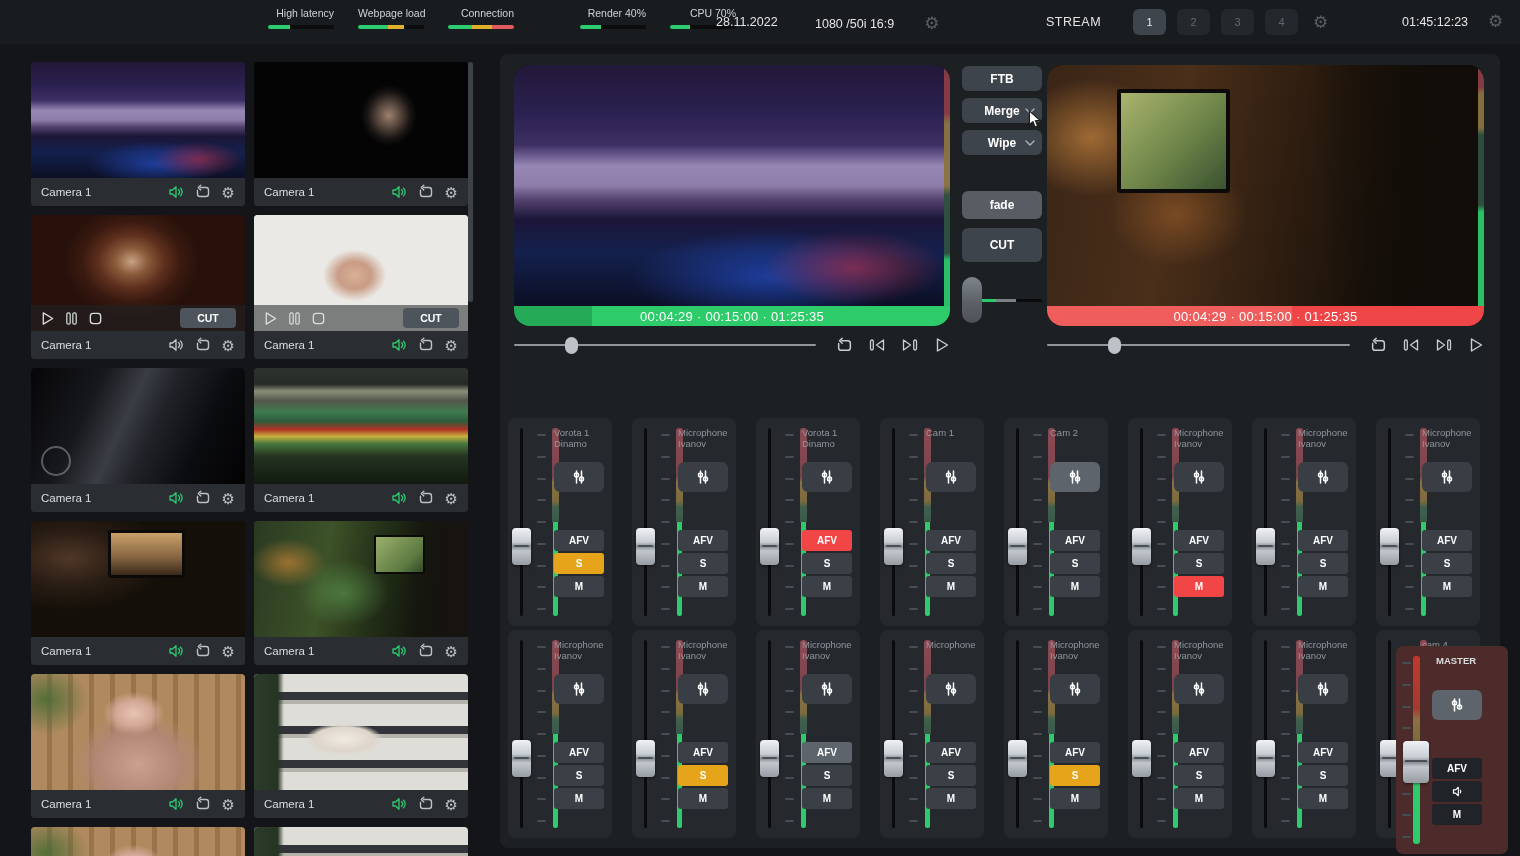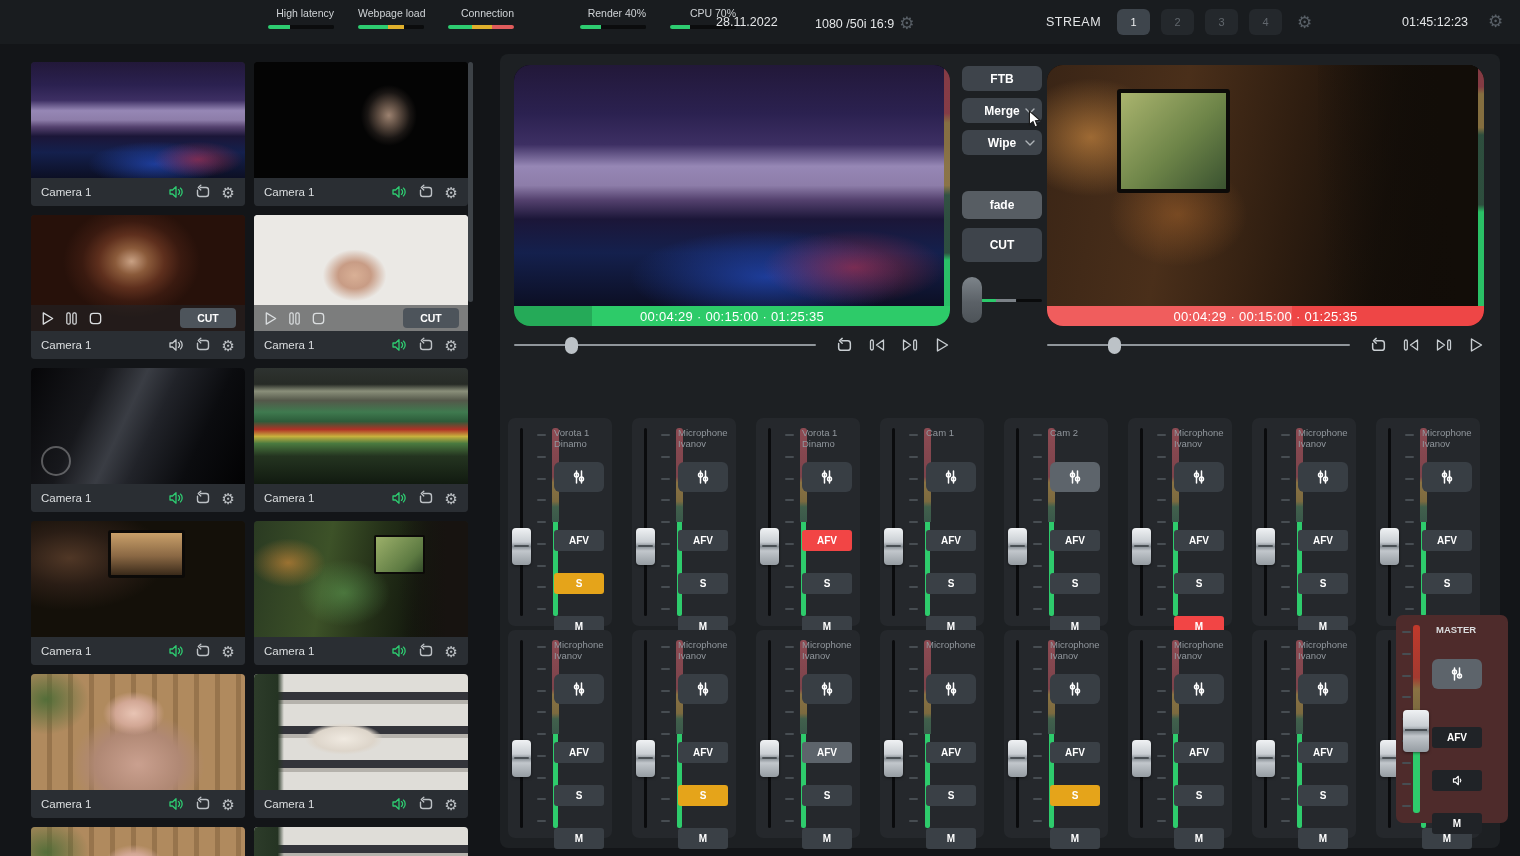--- a/index.html
+++ b/index.html
@@ -16,24 +16,24 @@
   .brand-beta{font-size:10px;color:#8a9096;vertical-align:super;margin-left:3px}
   .indicators{position:absolute;left:268px;top:7px;display:flex;gap:24px}
   .ind{width:66px}
   .ind.gapped{margin-left:42px}
   .ind-label{font-size:10.5px;color:#cfd3d6;text-align:right;white-space:nowrap}
   .ind-bar{margin-top:6px;height:4px;border-radius:3px;overflow:hidden;display:flex;background:#0b0c0d}
   .seg{height:100%}
   .seg.ok{background:#2ecc71}.seg.warn{background:#e0b02c}.seg.err{background:#e05c5c}.seg.off{background:#0b0c0d}
   .tb-text{font-size:12.5px;color:#e3e5e7;white-space:nowrap}
   .tb-date{left:716px;top:15px}
-  .tb-format{left:815px;top:15px;display:flex;gap:5px;align-items:center}
+  .tb-format{left:815px;top:15px;display:flex;gap:30px;align-items:center}
   .gear{color:#585f66;font-size:17px;line-height:1;cursor:pointer}
   .tb-stream{left:1046px;top:9px;display:flex;align-items:center}
-  .stream-label{font-size:12.5px;color:#e3e5e7;margin-right:16px;letter-spacing:.5px}
+  .stream-label{font-size:12.5px;color:#e3e5e7;margin-right:32px;letter-spacing:.5px}
   .stream-btn{width:33px;height:26px;border-radius:6px;background:#24282c;color:#61676d;font-size:11px;
     display:flex;align-items:center;justify-content:center;margin-right:11px;cursor:pointer}
   .stream-btn.active{background:#3e454c;color:#eceeef}
   .tb-clock{left:1402px;top:15px}
   .tb-gear-end{left:1488px;top:13px}
   .tb-gear-stream{margin-left:4px}
 
   
   .sources{position:absolute;left:31px;top:62px;width:437px;height:794px;display:flex;flex-wrap:wrap;gap:9px;overflow:hidden;align-content:flex-start}
   .v-scroll{position:absolute;left:468px;top:62px;width:5px;height:240px;background:#3d4247;border-radius:3px}
@@ -150,34 +150,34 @@
   .ticks i{display:block;width:9px;height:2px;background:#474d52;border-radius:1px}
   .meter{position:absolute;left:44px;top:10px;width:7px;height:188px}
   .m-top{height:50%;width:7px;border-radius:3px 3px 0 0;
     background:linear-gradient(180deg,#8d4b53 0%,#7c434b 52%,#897243 58%,#7c6a3f 78%,#41604c 84%,#3a584a 100%)}
   .m-bot{height:50%;width:5px;margin-left:1px;background:#2ecb6c;border-radius:0 0 2px 2px}
   .s-name{position:absolute;left:46px;top:9px;width:52px;font-size:9.5px;line-height:11px;color:#91979d;min-height:22px}
   .fbtn{position:absolute;left:46px;top:44px;width:50px;height:30px;border-radius:6px;background:#383e44;
     display:flex;align-items:center;justify-content:center;color:#fff;cursor:pointer}
   .btn-stack{position:absolute;left:46px;top:112px;width:50px}
   .sbtn{width:50px;height:21px;border-radius:3px;background:#3a4046;color:#fff;font-size:10px;font-weight:700;
-    display:flex;align-items:center;justify-content:center;margin-bottom:22px;cursor:pointer}
+    display:flex;align-items:center;justify-content:center;margin-bottom:2px;cursor:pointer}
   .on-yellow{background:#e5a41a !important}
   .on-red{background:#f24545 !important}
   .lit{background:#5d646b !important}
 
   
   .side-col{position:absolute;left:896px;top:364px;width:92px}
   .side-btn{width:92px;height:26px;border-radius:6px;background:#3e444a;color:#fff;font-size:10.5px;font-weight:700;
     display:flex;align-items:center;justify-content:center;margin-bottom:9px;cursor:pointer}
   .side-btn.lit{background:#5d646b}
   .side-btn.on-yellow{background:#e5a41a}
 
   
-  .master{position:absolute;left:896px;top:561px;width:112px;height:208px;background:#4e2b2b;border-radius:7px}
+  .master{position:absolute;left:896px;top:592px;width:112px;height:208px;background:#4e2b2b;border-radius:7px}
   .master .ticks{left:6px}
   .m-meter{position:absolute;left:17px;top:10px;width:7px;height:188px;border-radius:3px;
     background:linear-gradient(180deg,#c0392b 0%,#a33a30 28%,#8a7243 34%,#7c6a3f 46%,#33302c 50%,#2e2b28 64%,#2ecb6c 68%,#2ecb6c 100%)}
   .m-handle{position:absolute;left:7px;top:95px;width:26px;height:42px;border-radius:4px;cursor:grab;
     background:linear-gradient(180deg,#f0f2f4 0%,#c9ced3 38%,#878e94 50%,#c2c7cc 62%,#959ca2 100%);
     box-shadow:0 1px 3px rgba(0,0,0,.5)}
   .m-handle::after{content:"";position:absolute;left:2px;right:2px;top:19px;height:2px;background:#4a5055}
   .master .s-name{left:40px;color:#dadcde;font-weight:700}
   .master .fbtn{left:36px;background:#6c7278}
   .master .btn-stack{left:36px}

